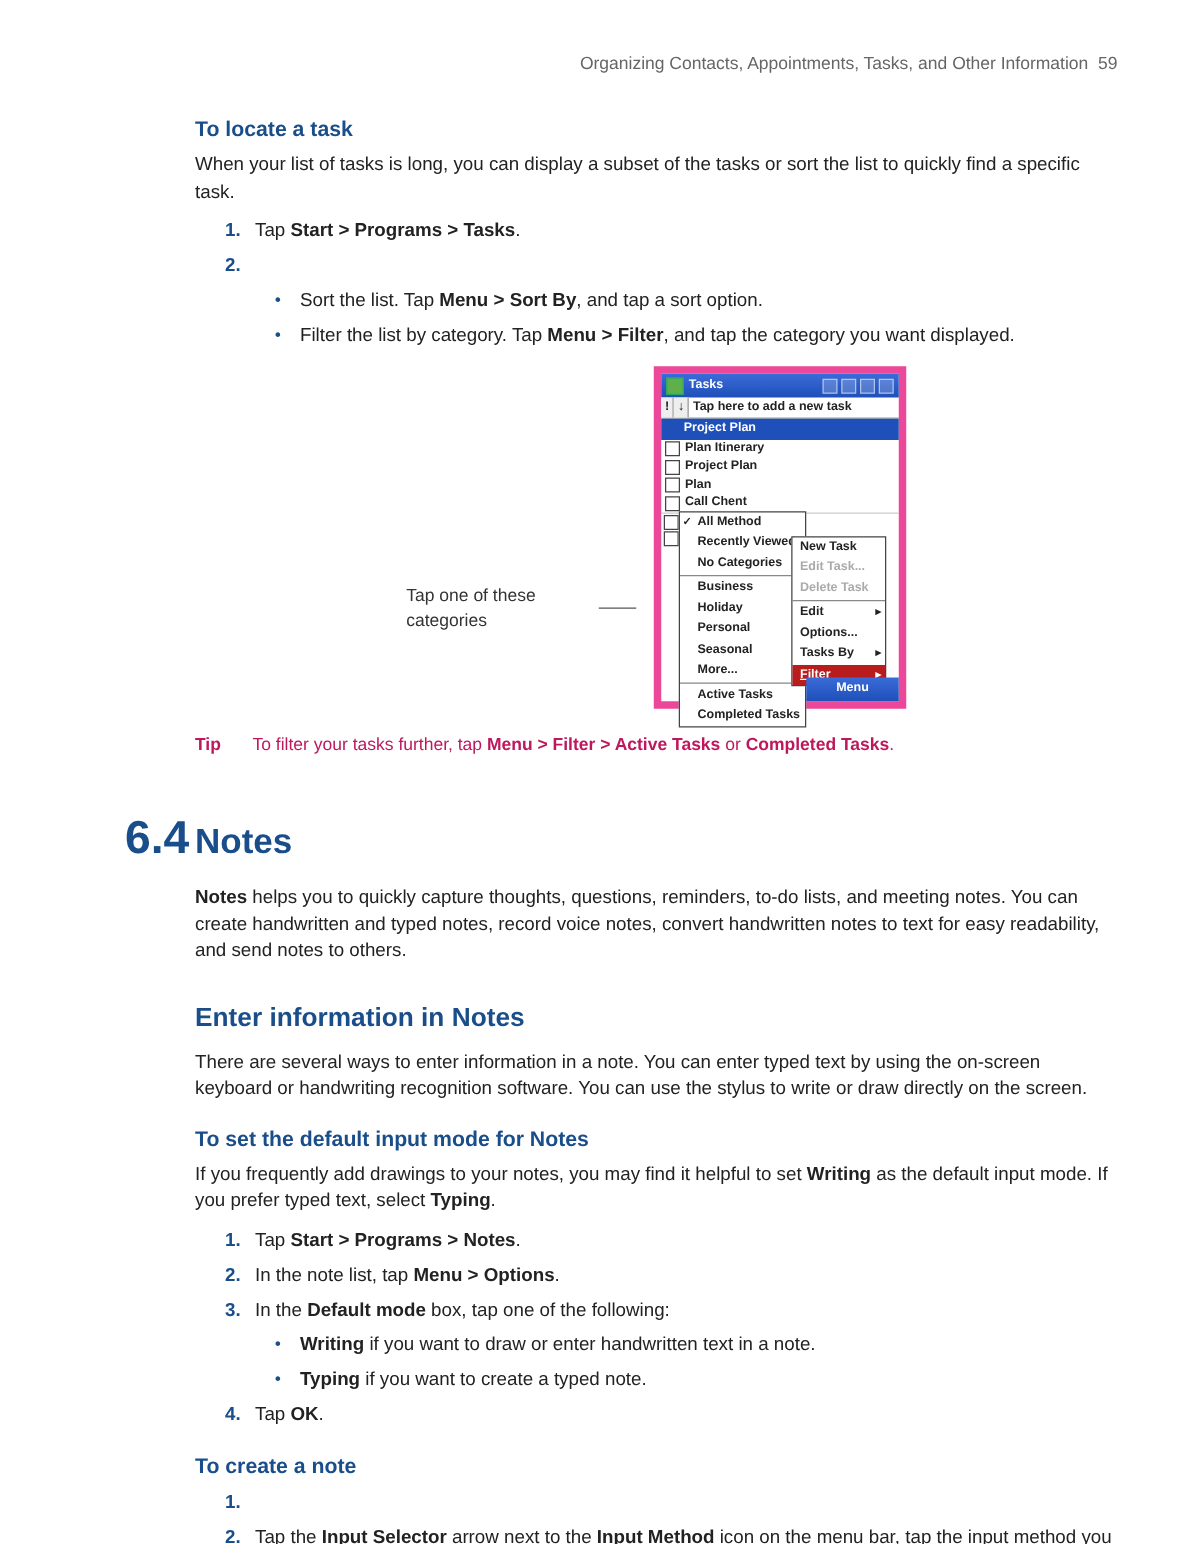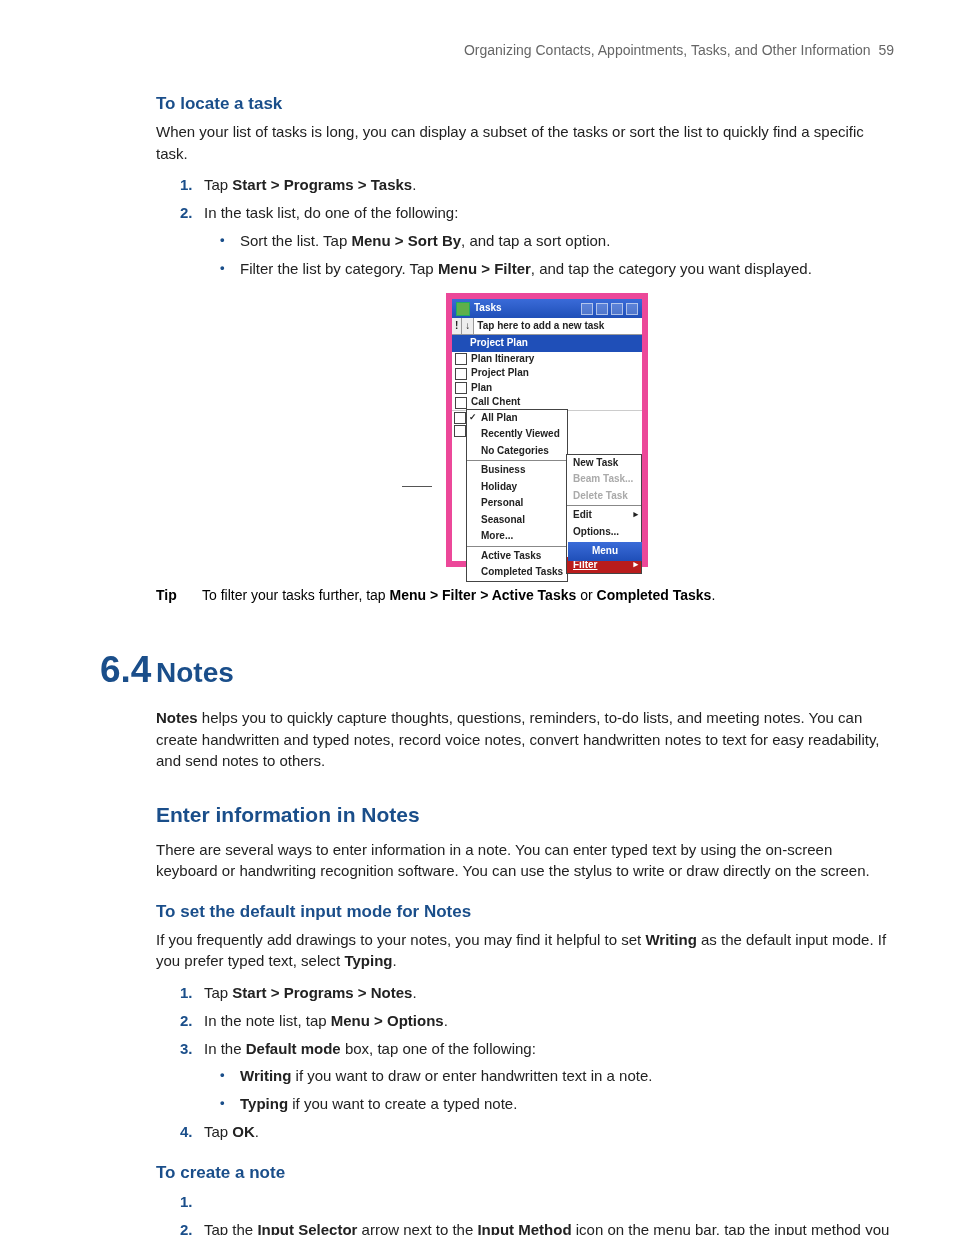--- a/index.html
+++ b/index.html
@@ -67,21 +67,21 @@
   }
   .h2 {
     color: #1a4e8a;
     font-weight: 600;
     font-size: 21px;
     margin: 28px 0 8px 56px;
   }
   .tip-row {
     display:flex;
     margin: 18px 0 8px 56px;
-    color: #000000;
+    color: #be185d;
     font-size: 14px;
   }
   .tip-label {
     font-weight: 700;
     width: 46px;
     flex-shrink:0;
   }
   .b { font-weight: 700; }
 
   
@@ -165,21 +165,21 @@
     position:relative;
   }
   .popup .p-sep { border-top:1px solid #888; margin:1px 0;}
   .popup .chkmark::before {
     content:"✓"; position:absolute; left:2px; font-size:9px;
   }
   .popup-left {
     left: 14px; top: -2px; width: 100px;
   }
   .popup-right {
-    right: 0; top: 18px; width: 74px; margin-top: 25px;
+    right: 10px; top: 18px; width: 74px;
   }
   .popup-right .p-item { padding-left:6px; }
   .popup-right .disabled { color:#aaa; }
   .popup-right .arrow::after {
     content:"▸"; position:absolute; right:3px; font-size:9px;
   }
   .popup-right .hl {
     background:#b91c1c; color:#fff;text-decoration:underline;
   }
   .menubar {
@@ -200,32 +200,32 @@
 
 <div class="h3">To locate a task</div>
 <div class="body-text">When your list of tasks is long, you can display a subset of the tasks or sort the list to quickly find a specific task.</div>
 
 <div class="ol-item">
   <div class="ol-num">1.</div>
   <div><span>Tap </span><span class="b">Start &gt; Programs &gt; Tasks</span><span>.</span></div>
 </div>
 <div class="ol-item">
   <div class="ol-num">2.</div>
-  <div>In the task list, do one of the following:</div>
 </div>
 <div class="ul-item">
   <div class="ul-bullet">•</div>
   <div><span>Sort the list. Tap </span><span class="b">Menu &gt; Sort By</span><span>, and tap a sort option.</span></div>
 </div>
 <div class="ul-item">
   <div class="ul-bullet">•</div>
   <div><span>Filter the list by category. Tap </span><span class="b">Menu &gt; Filter</span><span>, and tap the category you want displayed.</span></div>
 </div>
 
 <div class="figure-wrap">
+  <div class="caption-left">Tap one of these categories</div>
   <div class="caption-line"></div>
   <div class="device">
     <div class="titlebar">
       <div class="t-left">
         <span class="win-icon"></span>
         <span>Tasks</span>
       </div>
       <div class="status-icons">
         <span></span>
         <span></span>
@@ -255,36 +255,36 @@
         <div class="chk"></div>
         <span>Call Chent</span>
       </div>
 
     <div class="lower">
       <div class="bg-chk-col">
         <div class="chk"></div>
           <div class="chk"></div>
       </div>
       <div class="popup popup-left">
-        <div class="p-item chkmark">All Plan</div>
+        <div class="p-item chkmark">All Method</div>
         <div class="p-item">Recently Viewed</div>
         <div class="p-item">No Categories</div>
         <div class="p-sep"></div>
         <div class="p-item">Business</div>
         <div class="p-item">Holiday</div>
         <div class="p-item">Personal</div>
         <div class="p-item">Seasonal</div>
         <div class="p-item">More...</div>
         <div class="p-sep"></div>
         <div class="p-item">Active Tasks</div>
         <div class="p-item">Completed Tasks</div>
       </div>
       <div class="popup popup-right">
         <div class="p-item">New Task</div>
-        <div class="p-item disabled">Beam Task...</div>
+        <div class="p-item disabled">Edit Task...</div>
         <div class="p-item disabled">Delete Task</div>
         <div class="p-sep"></div>
         <div class="p-item arrow">Edit</div>
         <div class="p-item">Options...</div>
         <div class="p-item arrow">Tasks By</div>
         <div class="p-item arrow hl">Filter</div>
       </div>
       <div class="menubar">Menu</div>
     </div>
   </div>

